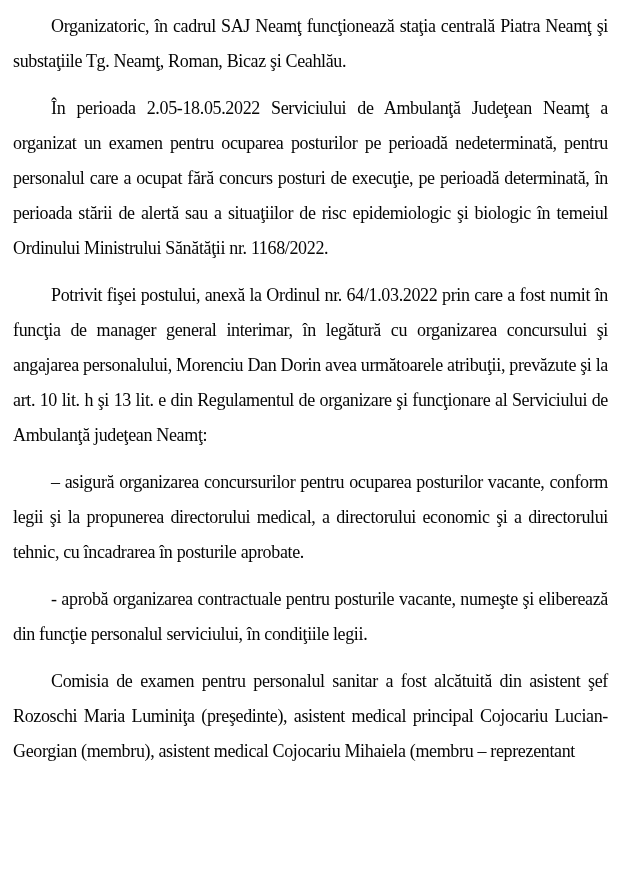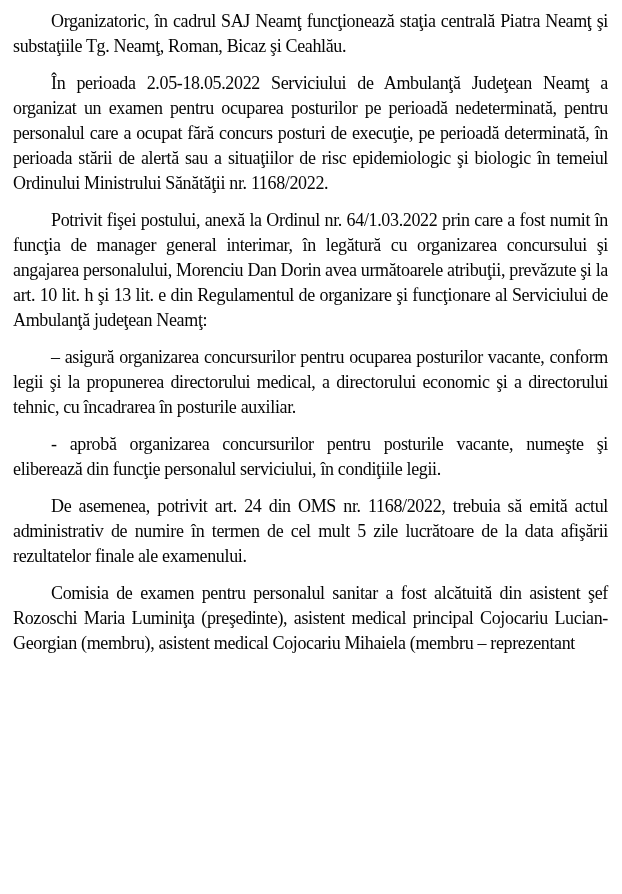--- a/index.html
+++ b/index.html
@@ -14,34 +14,33 @@
   }
   .page {
     box-sizing: border-box;
     width: 622px;
     height: 894px;
     padding: 9px 14px 0 13px;
     background: #ffffff;
     color: #050505;
     font-family: "Liberation Serif", "DejaVu Serif", serif;
     font-size: 18px;
-    line-height: 25px;
+    line-height: 35px;
     letter-spacing: -0.35px;
     text-align: justify;
     overflow: hidden;
   }
   .page p {
     margin: 0 0 12px 0;
     text-indent: 38px;
   }
 </style>
 </head>
 <body>
 
 <div class="page">
   <p>Organizatoric, în cadrul SAJ Neamţ funcţionează staţia centrală Piatra Neamţ şi substaţiile Tg. Neamţ, Roman, Bicaz şi Ceahlău.</p>
   <p>În perioada 2.05-18.05.2022 Serviciului de Ambulanţă Judeţean Neamţ a organizat un examen pentru ocuparea posturilor pe perioadă nedeterminată, pentru personalul care a ocupat fără concurs posturi de execuţie, pe perioadă determinată, în perioada stării de alertă sau a situaţiilor  de risc epidemiologic şi biologic în temeiul Ordinului Ministrului Sănătăţii nr. 1168/2022.</p>
   <p>Potrivit fişei postului, anexă la Ordinul nr. 64/1.03.2022 prin care a fost numit în funcţia de manager general interimar, în legătură cu organizarea concursului şi angajarea personalului, Morenciu Dan Dorin avea următoarele atribuţii, prevăzute şi la art. 10 lit. h şi 13 lit. e din Regulamentul de organizare şi funcţionare al Serviciului de Ambulanţă judeţean Neamţ:</p>
-  <p>– asigură organizarea concursurilor pentru ocuparea posturilor vacante, conform legii şi la propunerea directorului medical, a directorului economic şi a directorului tehnic, cu încadrarea în posturile auxiliar.</p>
-  <p>- aprobă organizarea concursurilor pentru posturile vacante, numeşte şi eliberează din funcţie personalul serviciului, în condiţiile legii.</p>
-  <p>De asemenea, potrivit art. 24 din OMS nr. 1168/2022, trebuia să emită actul administrativ de numire în termen de cel mult 5 zile lucrătoare de la data afişării rezultatelor finale ale examenului.</p>
+  <p>– asigură organizarea concursurilor pentru ocuparea posturilor vacante, conform legii şi la propunerea directorului medical, a directorului economic şi a directorului tehnic, cu încadrarea în posturile aprobate.</p>
+  <p>- aprobă organizarea contractuale pentru posturile vacante, numeşte şi eliberează din funcţie personalul serviciului, în condiţiile legii.</p>
   <p>Comisia de examen  pentru personalul sanitar a fost alcătuită din asistent şef Rozoschi Maria Luminiţa (preşedinte), asistent medical principal Cojocariu Lucian-Georgian (membru), asistent medical Cojocariu Mihaiela (membru – reprezentant</p>
 </div>
 
 </body></html>

